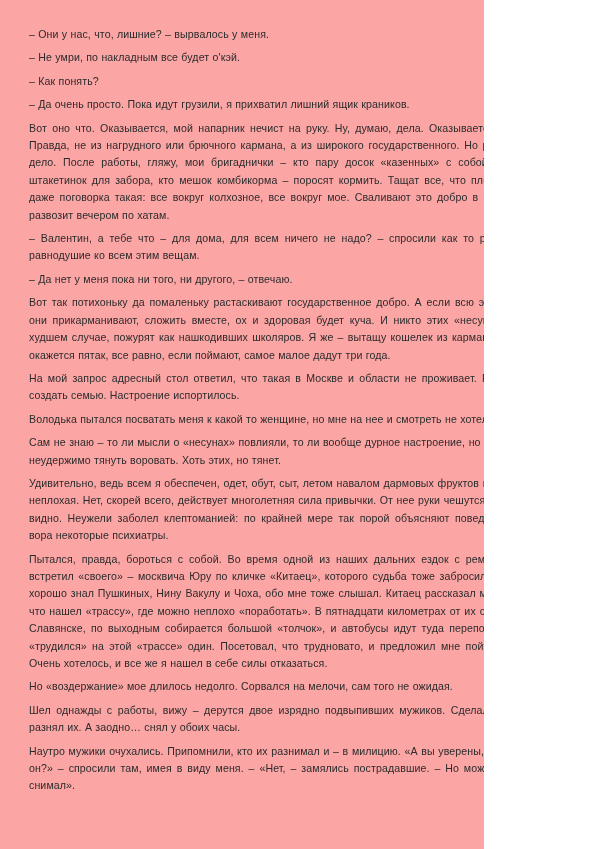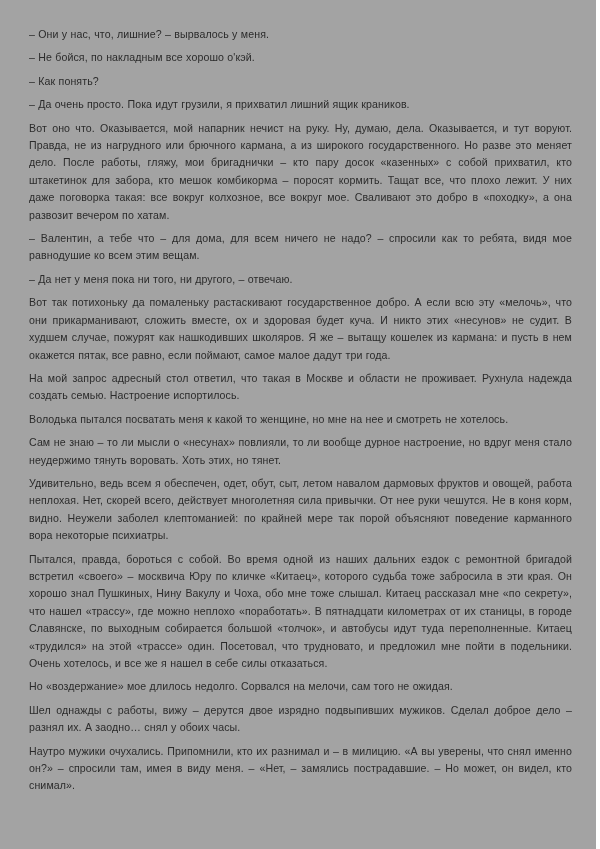--- a/index.html
+++ b/index.html
@@ -6,23 +6,23 @@
   html, body {
     margin: 0;
     padding: 0;
     background: #ffffff;
   }
   body {
     font-family: "Liberation Sans", "DejaVu Sans", sans-serif;
   }
   .page {
     position: relative;
-    width: 596px;
+    width: 484px;
     height: 849px;
-    background: #a3a3a3;
+    background: #fca5a5;
     box-sizing: border-box;
     overflow: hidden;
   }
   .text-column {
     position: absolute;
     left: 29px;
     top: 26px;
     width: 543px;
   }
   .para {
@@ -47,21 +47,21 @@
   .para.flow {
     text-align: justify;
   }
 </style>
 </head>
 <body>
 
 <div class="page">
   <div class="text-column" id="text-column">
       <p class="para dialogue">– Они у нас, что, лишние? – вырвалось у меня.</p>
-      <p class="para dialogue">– Не бойся, по накладным все хорошо о'кэй.</p>
+      <p class="para dialogue">– Не умри, по накладным все будет о'кэй.</p>
       <p class="para dialogue">– Как понять?</p>
       <p class="para dialogue">– Да очень просто. Пока идут грузили, я прихватил лишний ящик краников.</p>
       <p class="para flow">Вот оно что. Оказывается, мой напарник нечист на руку. Ну, думаю, дела. Оказывается, и тут воруют. Правда, не из нагрудного или брючного кармана, а из широкого государственного. Но разве это меняет дело. После работы, гляжу, мои бригаднички – кто пару досок «казенных» с собой прихватил, кто штакетинок для забора, кто мешок комбикорма – поросят кормить. Тащат все, что плохо лежит. У них даже поговорка такая: все вокруг колхозное, все вокруг мое. Сваливают это добро в «походку», а она развозит вечером по хатам.</p>
       <p class="para flow">– Валентин, а тебе что – для дома, для всем ничего не надо? – спросили как то ребята, видя мое равнодушие ко всем этим вещам.</p>
       <p class="para dialogue">– Да нет у меня пока ни того, ни другого, – отвечаю.</p>
       <p class="para flow">Вот так потихоньку да помаленьку растаскивают государственное добро. А если всю эту «мелочь», что они прикарманивают, сложить вместе, ох и здоровая будет куча. И никто этих «несунов» не судит. В худшем случае, пожурят как нашкодивших школяров. Я же – вытащу кошелек из кармана: и пусть в нем окажется пятак, все равно, если поймают, самое малое дадут три года.</p>
       <p class="para flow">На мой запрос адресный стол ответил, что такая в Москве и области не проживает. Рухнула надежда создать семью. Настроение испортилось.</p>
       <p class="para dialogue">Володька пытался посватать меня к какой то женщине, но мне на нее и смотреть не хотелось.</p>
       <p class="para flow">Сам не знаю – то ли мысли о «несунах» повлияли, то ли вообще дурное настроение, но вдруг меня стало неудержимо тянуть воровать. Хоть этих, но тянет.</p>
       <p class="para flow">Удивительно, ведь всем я обеспечен, одет, обут, сыт, летом навалом дармовых фруктов и овощей, работа неплохая. Нет, скорей всего, действует многолетняя сила привычки. От нее руки чешутся. Не в коня корм, видно. Неужели заболел клептоманией: по крайней мере так порой объясняют поведение карманного вора некоторые психиатры.</p>

